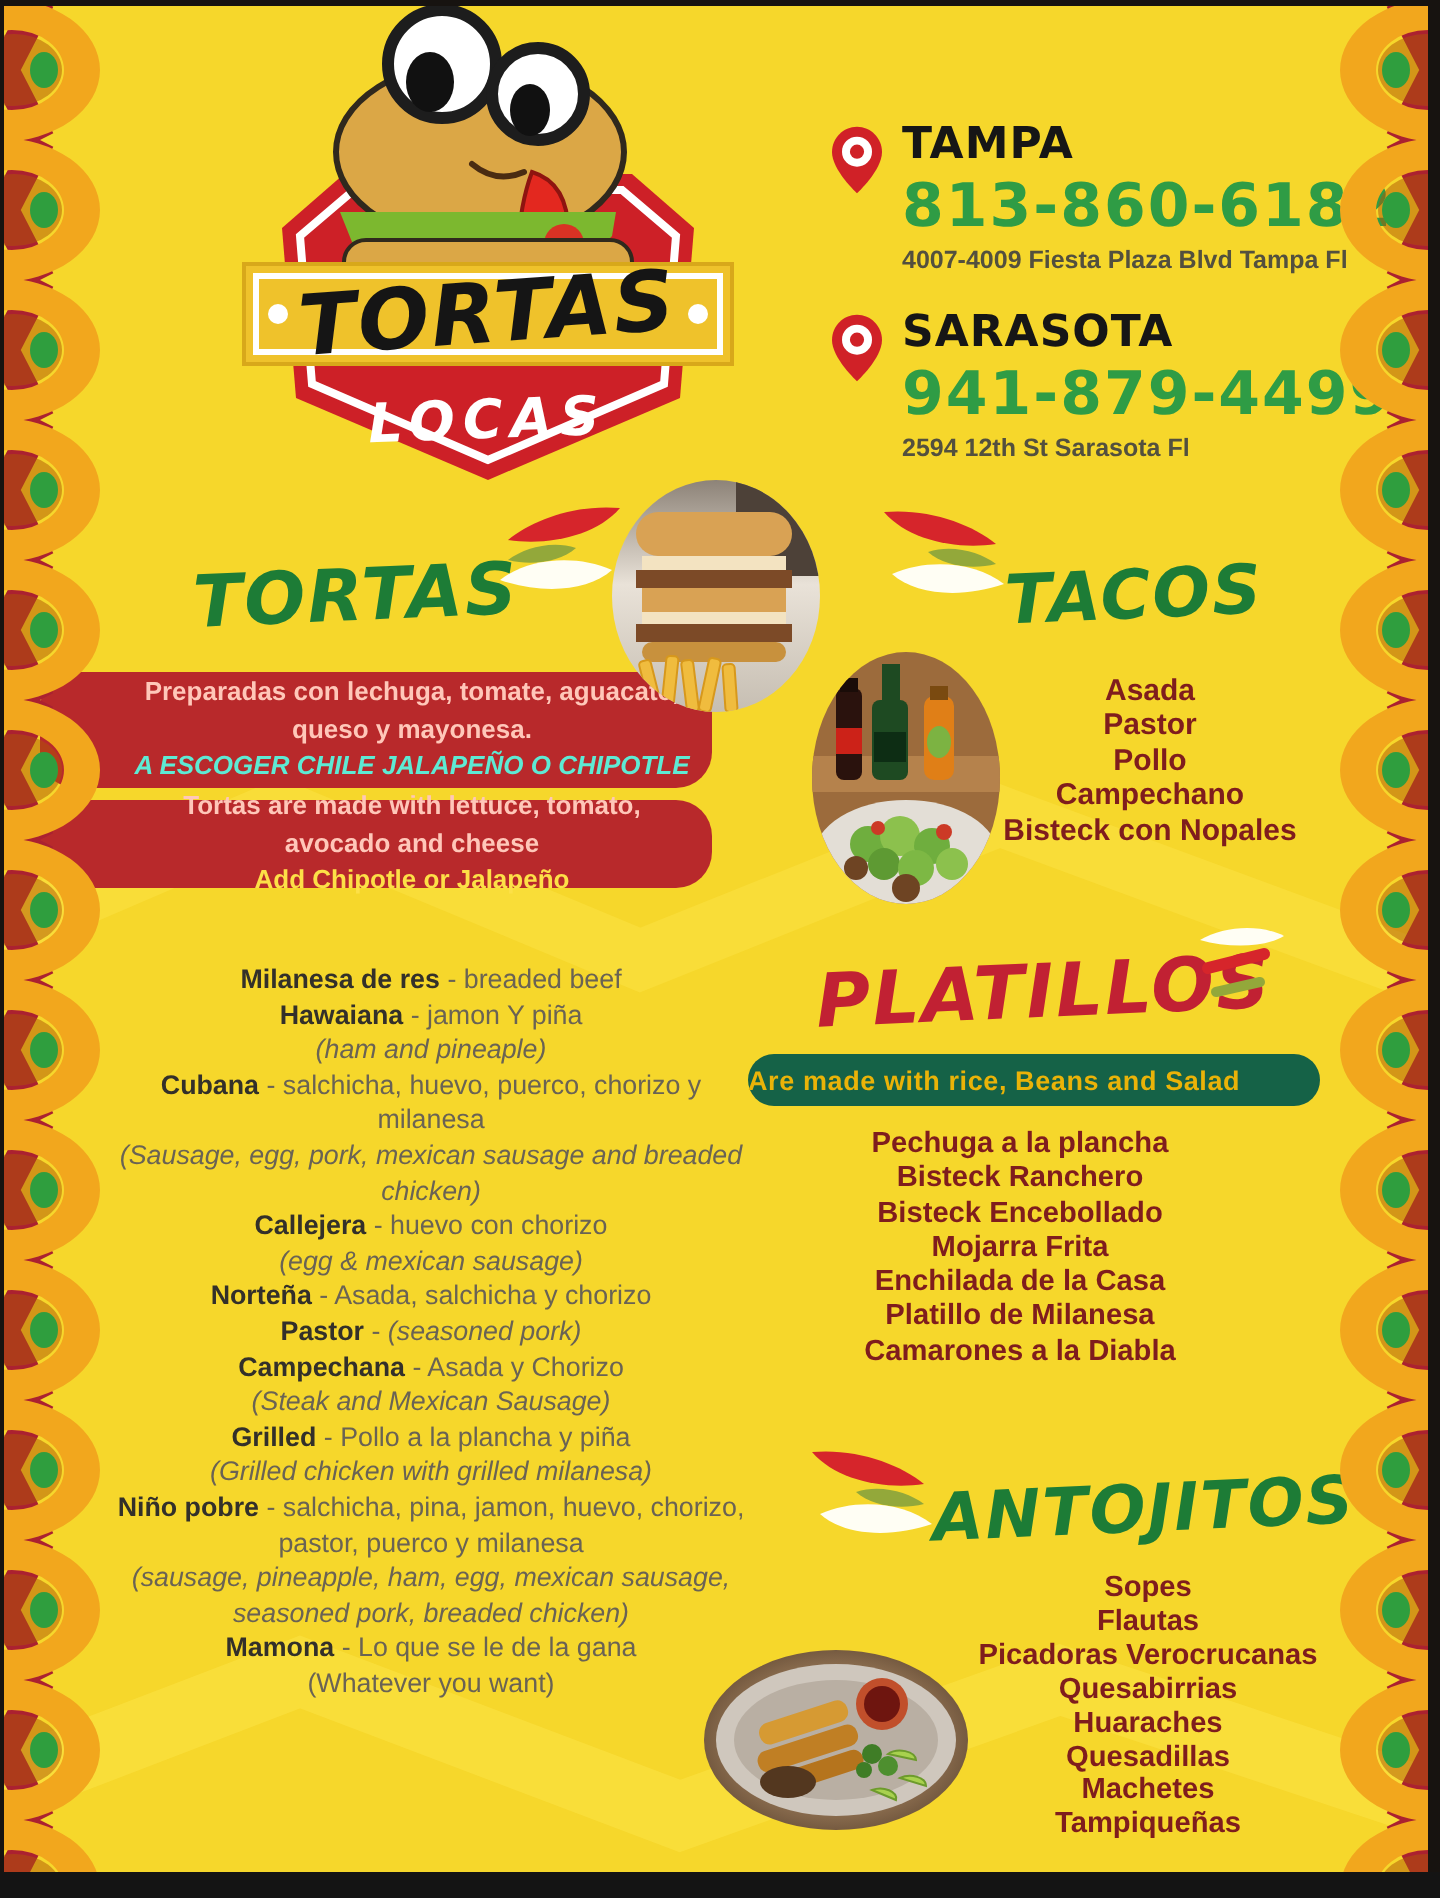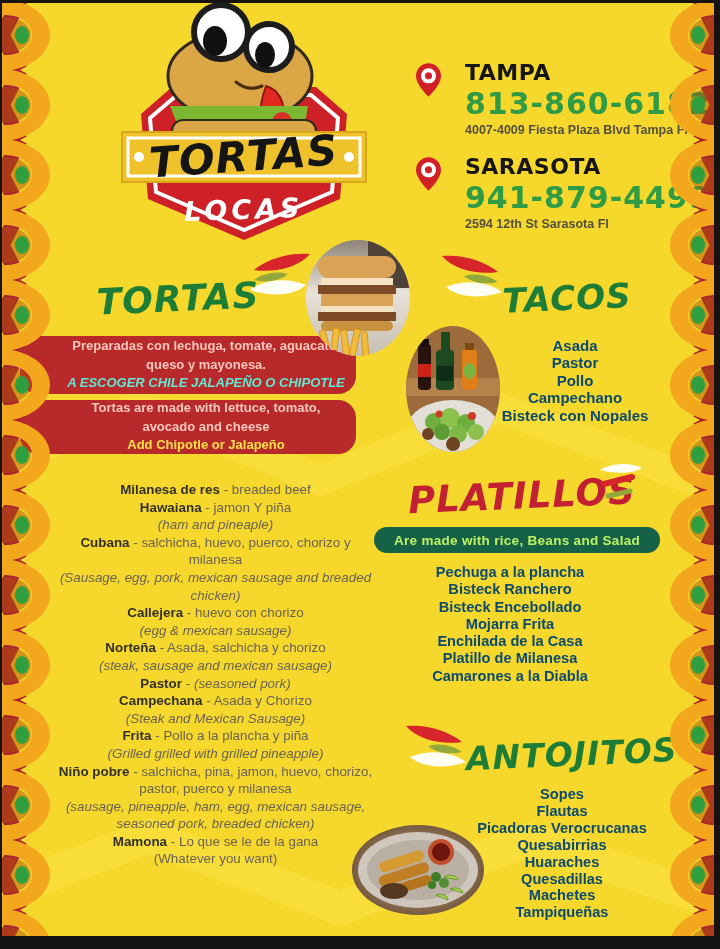--- a/index.html
+++ b/index.html
@@ -11,37 +11,37 @@
   .h-green{color:#1d7c36;}
   .h-red{color:#c12133;}
   .heading{text-align:center;transform:rotate(-2.5deg);line-height:1;}
   
   .red-box{background:#b8292b;border-radius:18px;color:#ffc7b9;font-size:13px;line-height:18.5px;
            text-align:center;padding:3px 10px 3px 46px;box-sizing:border-box;display:flex;
            flex-direction:column;justify-content:center;font-weight:bold;z-index:1;}
   .red-box .note{font-style:italic;color:#5eead4;}
   .red-box.en .note{font-style:normal;color:#fde047;}
   
-  .green-bar{background:#156247;border-radius:13px;color:#bef264;font-size:13.5px;font-weight:bold;
-             display:flex;align-items:center;justify-content:center;z-index:1;letter-spacing:.3px;}
-  
-  .menu-list{text-align:center;font-weight:bold;color:#0c4a6e;z-index:2;}
+  .green-bar{background:#156247;border-radius:13px;color:#eab308;font-size:13.5px;font-weight:bold;
+             display:flex;align-items:center;justify-content:flex-start;z-index:1;letter-spacing:.3px;}
+  
+  .menu-list{text-align:center;font-weight:bold;color:#7f1d1d;z-index:2;}
   .menu-list .menu-line{white-space:nowrap;}
   .tacos-list{font-size:15px;line-height:17.4px;}
   .platillos-list{font-size:14.6px;line-height:17.3px;}
   .antojitos-list{font-size:14.6px;line-height:16.9px;}
   
   .tortas-list{text-align:center;font-size:13.4px;line-height:17.6px;color:#6a6354;z-index:2;}
   .tortas-list b{color:#33302a;}
   .tortas-list .en{display:block;font-style:italic;}
   .tortas-list .en2{display:block;}
   .tortas-list .inline-en .en{display:inline;}
   
   .locations{display:flex;flex-direction:column;gap:17px;z-index:2;}
-  .loc{display:flex;gap:24px;}
+  .loc{display:flex;gap:10px;}
   .loc-name{font-size:22px;font-weight:800;color:#161616;letter-spacing:.5px;font-family:"DejaVu Sans",sans-serif;}
   .loc-phone{font-size:30px;font-weight:800;color:#2f9c45;letter-spacing:1px;margin-top:1px;font-family:"DejaVu Sans",sans-serif;}
   .loc-addr{font-size:12.5px;color:#53503e;margin-top:2px;font-weight:bold;}
   .photo{border-radius:50%;overflow:hidden;z-index:1;}
   .edge{background:#171310;z-index:6;}
   svg text{font-family:"DejaVu Sans",sans-serif;}
   .z2{z-index:2;} .z3{z-index:3;}
 </style>
 </head>
 <body>
@@ -50,21 +50,21 @@
 
   <svg class="abs" style="left:0;top:0;z-index:0;" width="720" height="949" viewBox="0 0 720 949">
     <polyline points="-30,478 140,405 320,480 500,408 700,482" fill="none" stroke="#ffe94f" stroke-width="30" opacity="0.35"></polyline>
     <polyline points="-30,905 150,836 340,908 530,840 740,910" fill="none" stroke="#ffe94f" stroke-width="34" opacity="0.4"></polyline>
   </svg>
 
   <div class="abs red-box" style="left:20px;top:336px;width:336px;height:58px;">
     <span>Preparadas con lechuga, tomate, aguacate, queso y mayonesa.</span>
     <span class="note">A ESCOGER CHILE JALAPEÑO O CHIPOTLE</span>
   </div>
-  <div class="abs red-box en" style="left:20px;top:400px;width:336px;height:54px;">
+  <div class="abs red-box en" style="left:20px;top:400px;width:336px;height:44px;">
     <span>Tortas are made with lettuce, tomato, avocado and cheese</span>
     <span class="note">Add Chipotle or Jalapeño</span>
   </div>
 
   <div class="abs photo" style="left:306px;top:240px;width:104px;height:116px;">
     <svg width="104" height="116" viewBox="0 0 104 116">
       <defs>
           <linearGradient id="pg1" x1="0" y1="0" x2="0" y2="1">
         <stop offset="0" stop-color="#8d8378"></stop>
             <stop offset="0.45" stop-color="#e9e2d8"></stop>
@@ -224,27 +224,27 @@
 
 
       <div class="t-item"><b>Milanesa de res</b> <span>- breaded beef</span> </div>
 
       <div class="t-item"><b>Hawaiana</b> <span>- jamon Y piña</span> <i class="en">(ham and pineaple)</i></div>
 
       <div class="t-item"><b>Cubana</b> <span>- salchicha, huevo, puerco, chorizo y milanesa</span> <i class="en">(Sausage, egg, pork, mexican sausage and breaded chicken)</i></div>
 
       <div class="t-item"><b>Callejera</b> <span>- huevo con chorizo</span> <i class="en">(egg &amp; mexican sausage)</i></div>
 
-      <div class="t-item"><b>Norteña</b> <span>- Asada, salchicha y chorizo</span> <i class="en">(steak, sausage and mexican sausage)</i></div>
+      <div class="t-item"><b>Norteña</b> <span>- Asada, salchicha y chorizo</span> </div>
 
       <div class="t-item inline-en"><b>Pastor</b> <span>-</span> <i class="en">(seasoned pork)</i></div>
 
       <div class="t-item"><b>Campechana</b> <span>- Asada y Chorizo</span> <i class="en">(Steak and Mexican Sausage)</i></div>
 
-      <div class="t-item"><b>Frita</b> <span>- Pollo a la plancha y piña</span> <i class="en">(Grilled grilled with grilled pineapple)</i></div>
+      <div class="t-item"><b>Grilled</b> <span>- Pollo a la plancha y piña</span> <i class="en">(Grilled chicken with grilled milanesa)</i></div>
 
       <div class="t-item"><b>Niño pobre</b> <span>- salchicha, pina, jamon, huevo, chorizo, pastor, puerco y milanesa</span> <i class="en">(sausage, pineapple, ham, egg, mexican sausage, seasoned pork, breaded chicken)</i></div>
 
       <div class="t-item"><b>Mamona</b> <span>- Lo que se le de la gana</span> <span class="en2">(Whatever you want)</span></div>
     </div>
 
   <svg class="abs z2" style="left:438px;top:254px;transform:scaleX(-1);" width="66" height="48" viewBox="0 0 66 48">
     <path d="M62,2 C40,0 18,8 6,18 C26,21 50,16 62,2 Z" fill="#d6252b"></path>
     <path d="M40,22 C28,18 14,22 6,28 C18,31 32,29 40,22 Z" fill="#93a83a"></path>
     <path d="M58,33 C40,25 16,27 2,38 C22,45 46,44 58,33 Z" fill="#fffef4"></path>
@@ -278,21 +278,21 @@
       <div class="menu-line">Platillo de Milanesa</div>
       <div class="menu-line">Camarones a la Diabla</div>
     </div>
 
   <svg class="abs z2" style="left:402px;top:722px;transform:scaleX(-1);" width="66" height="52" viewBox="0 0 66 48">
     <path d="M62,2 C40,0 18,8 6,18 C26,21 50,16 62,2 Z" fill="#d6252b"></path>
     <path d="M40,22 C28,18 14,22 6,28 C18,31 32,29 40,22 Z" fill="#93a83a"></path>
     <path d="M58,33 C40,25 16,27 2,38 C22,45 46,44 58,33 Z" fill="#fffef4"></path>
   </svg>
   <div class="abs z2 heading script h-green" style="left:466px;top:738px;width:196px;font-size:33px;">ANTOJITOS</div>
-  <div class="abs menu-list antojitos-list" style="left:452px;top:786px;width:220px;">
+  <div class="abs menu-list antojitos-list" style="left:464px;top:786px;width:220px;">
 
   <div class="menu-line">Sopes</div>
       <div class="menu-line">Flautas</div>
       <div class="menu-line">Picadoras Verocrucanas</div>
       <div class="menu-line">Quesabirrias</div>
       <div class="menu-line">Huaraches</div>
       <div class="menu-line">Quesadillas</div>
       <div class="menu-line">Machetes</div>
       <div class="menu-line">Tampiqueñas</div>
     </div>

